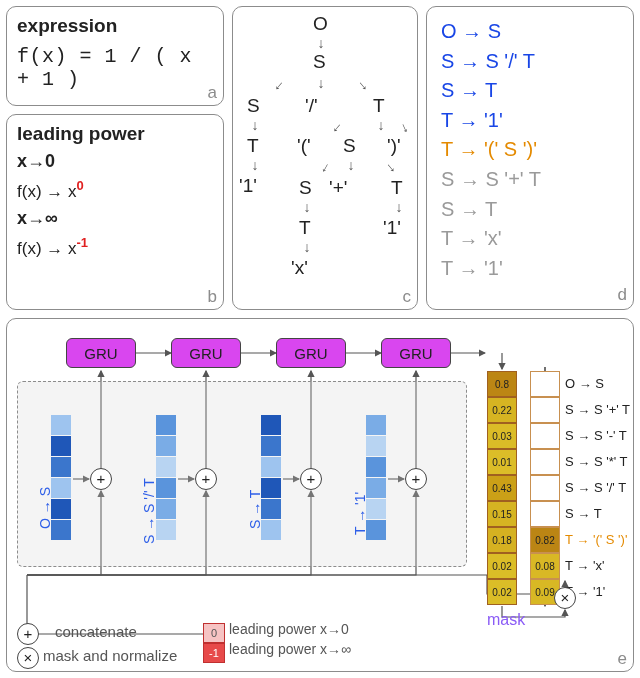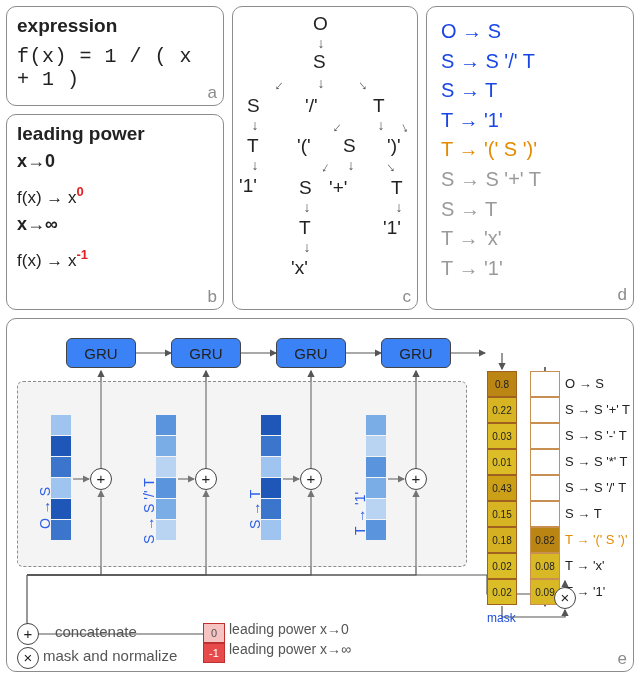--- a/index.html
+++ b/index.html
@@ -26,58 +26,58 @@
     font-size: 17px;
   }
   
   #pa { left:6px; top:6px; width:218px; height:100px; padding:8px 10px; }
   #pa .title { font-weight:bold; font-size:19px; }
   #pa .expr { font-family: "Courier New", monospace; font-size:20px; margin-top:8px; letter-spacing:0.5px;}
   
   #pb { left:6px; top:114px; width:218px; height:196px; padding:8px 10px; }
   #pb .title { font-weight:bold; font-size:19px; }
   #pb .lim { font-weight:bold; font-size:18px; margin-top:6px;}
-  #pb .line { font-size:17px; margin-top:12px;}
+  #pb .line { font-size:17px; margin-top:6px;}
   #pb .sup { vertical-align: super; font-size:13px; font-weight:bold;}
   .red { color:#e02020; }
   
   #pc { left:232px; top:6px; width:186px; height:304px; }
   #pc .tree { position:relative; width:100%; height:100%; font-size:19px; }
   .tn { position:absolute; text-align:center; }
   .ar { position:absolute; color:#555; font-size:14px; text-align:center; width:14px;}
   
   #pd { left:426px; top:6px; width:208px; height:304px; padding:10px 14px; font-size:20px; line-height:1.48;}
   .blue { color:#1946e6; }
   .orange { color:#e48a00; }
   .gray { color:#9a9a9a; }
   
   #pe { left:6px; top:318px; width:628px; height:354px; }
   .gru {
     position:absolute; width:70px; height:30px;
-    border:1px solid #444; border-radius:6px; background:#3b82f6;
+    border:1px solid #444; border-radius:6px; background:#d946ef;
     text-align:center; font-size:15px; line-height:29px;
   }
   .dashbox {
     position:absolute; border:1.5px dashed #8c8c8c; border-radius:6px;
     background: rgba(210,210,210,0.25);
   }
   .opcirc {
     position:absolute; width:22px; height:22px; border:1.5px solid #444; border-radius:50%;
     background:#fff; text-align:center; line-height:19px; font-size:15px;
   }
   .vcol { position:absolute; display:flex; flex-direction:column; gap:1px; }
   .vcell { width:20px; height:20px; }
   .vlab { position:absolute; color:#2e5fe8; font-size:14px; transform: rotate(-90deg); transform-origin:left top;}
   .barcol { position:absolute; display:flex; flex-direction:column; width:30px; }
   .barcell { height:26px; border:1px solid #a06020; font-size:10px; color:#222; text-align:center; line-height:25px;}
   .rulecol { position:absolute; font-size:13px; line-height:26px; color:#222;}
   .rulecol div { height:26px; }
   .redcell { position:absolute; width:22px; height:20px; border:1px solid #c03030; font-size:11px; text-align:center; line-height:18px; color:#555;}
   .legendtxt { position:absolute; font-size:14px; color:#555;}
-  .masktxt { position:absolute; font-size:12px; color:#1d4ed8;}
+  .masktxt { position:absolute; font-size:16px; color:#8b5cf6;}
   svg.wires { position:absolute; left:0; top:0; }
 </style>
 </head>
 <body>
 
 <div id="pa" class="panel">
   <div class="title">expression</div>
   <div class="expr">f(x) = 1 / ( x + 1 )</div>
   <div class="panel-label">a</div>
 </div>

